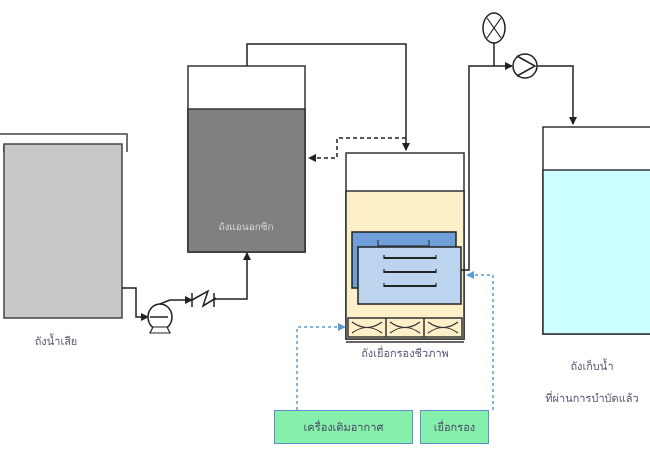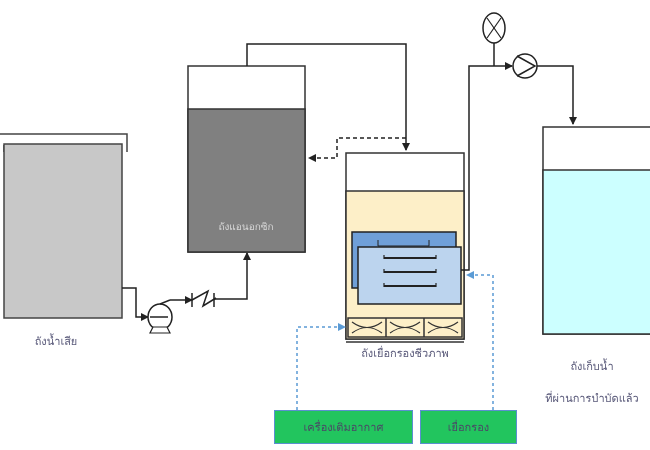--- a/index.html
+++ b/index.html
@@ -2,21 +2,21 @@
 <html><head>
   <meta charset="utf-8">
   <style>
     html, body { margin: 0; padding: 0; background: #ffffff; }
     body { width: 650px; height: 450px; position: relative; overflow: hidden;
            font-family: "DejaVu Sans", sans-serif; }
     svg#diagram { position: absolute; left: 0; top: 0; }
     .lbl { font-family: "DejaVu Sans", sans-serif; font-size: 11px; fill: #5a5a7a; }
     .lbl-inner { font-family: "DejaVu Sans", sans-serif; font-size: 10px; fill: #d8d8d8; }
     .box-label { position: absolute; height: 34px; box-sizing: border-box;
-                 border: 1.5px solid #5b8fd0; background: #22c55e;
+                 border: 1.5px solid #5b8fd0; background: #86efac;
                  display: flex; align-items: center; justify-content: center;
                  font-size: 11px; color: #4a4a66; font-family: Liberation Sans, sans-serif; }
   </style>
 </head>
 <body>
 
 <svg id="diagram" width="650" height="450" viewBox="0 0 650 450">
   <defs>
     <marker id="arrBlack" markerWidth="8" markerHeight="8" refX="7" refY="4" orient="auto" markerUnits="userSpaceOnUse">
       <path d="M0,0 L8,4 L0,8 Z" fill="#222"></path>
@@ -117,15 +117,15 @@
   <text class="lbl" x="592" y="370" text-anchor="middle">ถังเก็บน้ำ</text>
   <text class="lbl" x="592" y="402" text-anchor="middle">ที่ผ่านการบำบัดแล้ว</text>
 
   <polyline points="297,410 297,327 345,327" fill="none" stroke="#5b9bd5" stroke-width="1.5" stroke-dasharray="3,3" marker-end="url(#arrBlue)"></polyline>
   <polyline points="493,410 493,275 467,275" fill="none" stroke="#5b9bd5" stroke-width="1.5" stroke-dasharray="3,3" marker-end="url(#arrBlue)"></polyline>
 </svg>
 
 <div class="box-label" style="left:274px; top:410px; width:139px;">
   <span>เครื่องเติมอากาศ</span>
 </div>
-<div class="box-label" style="left:420px; top:410px; width:97px;">
+<div class="box-label" style="left:420px; top:410px; width:69px;">
   <span>เยื่อกรอง</span>
 </div>
 
 </body></html>

